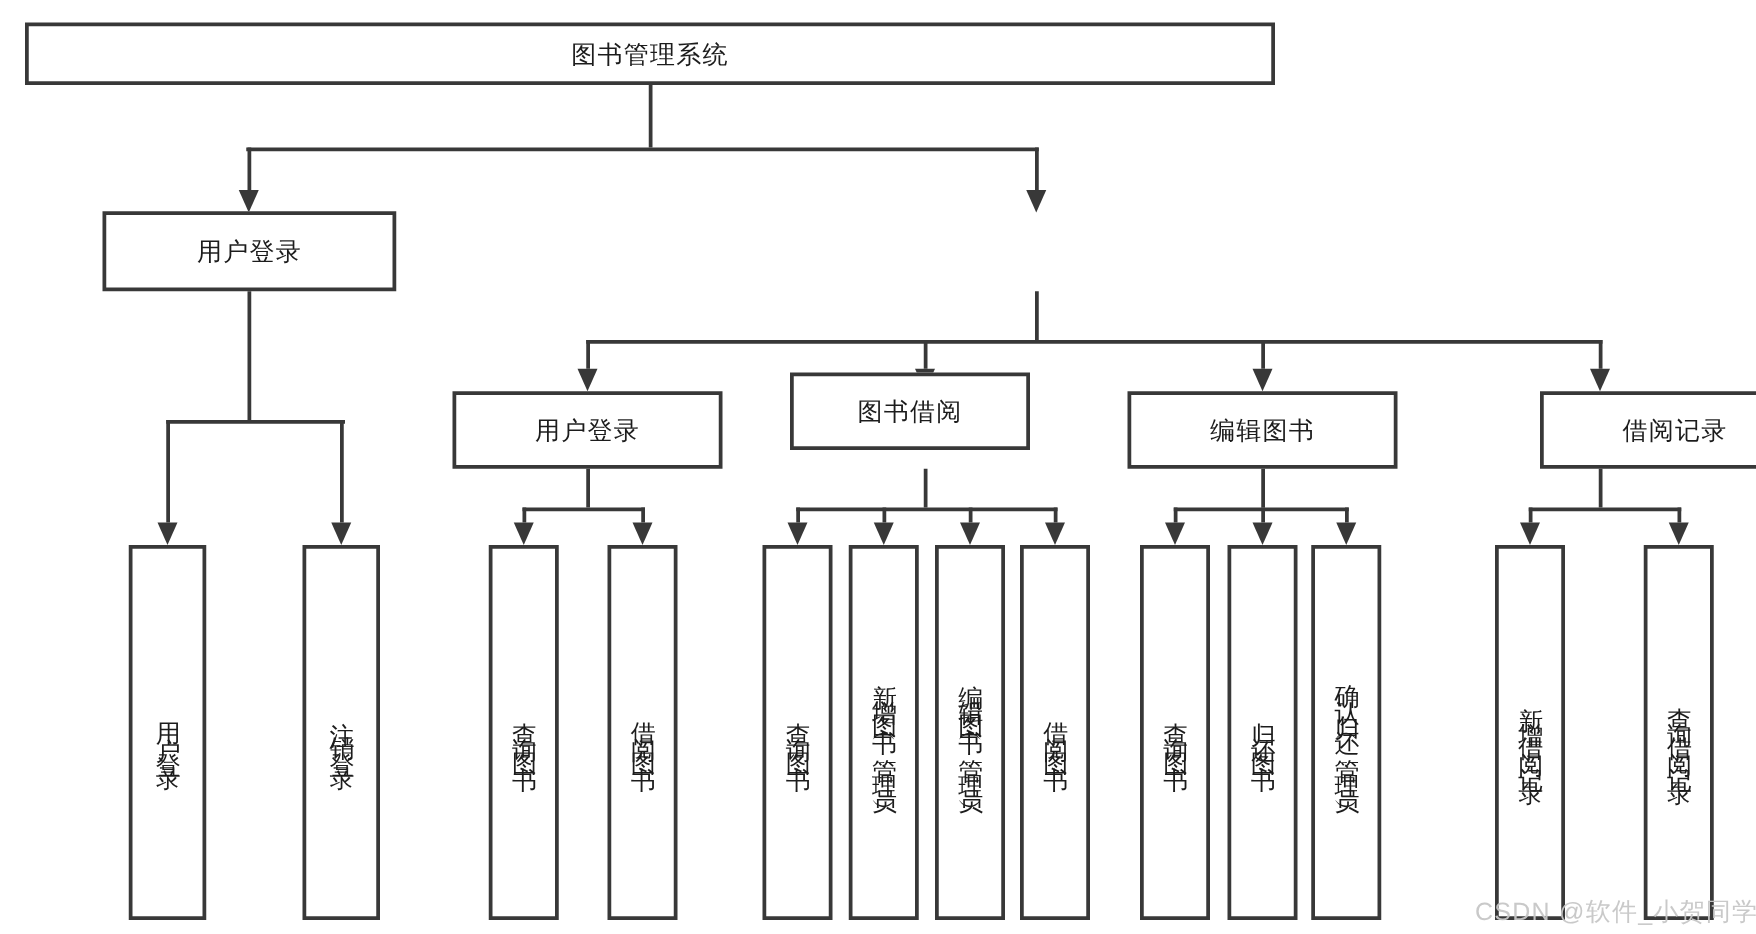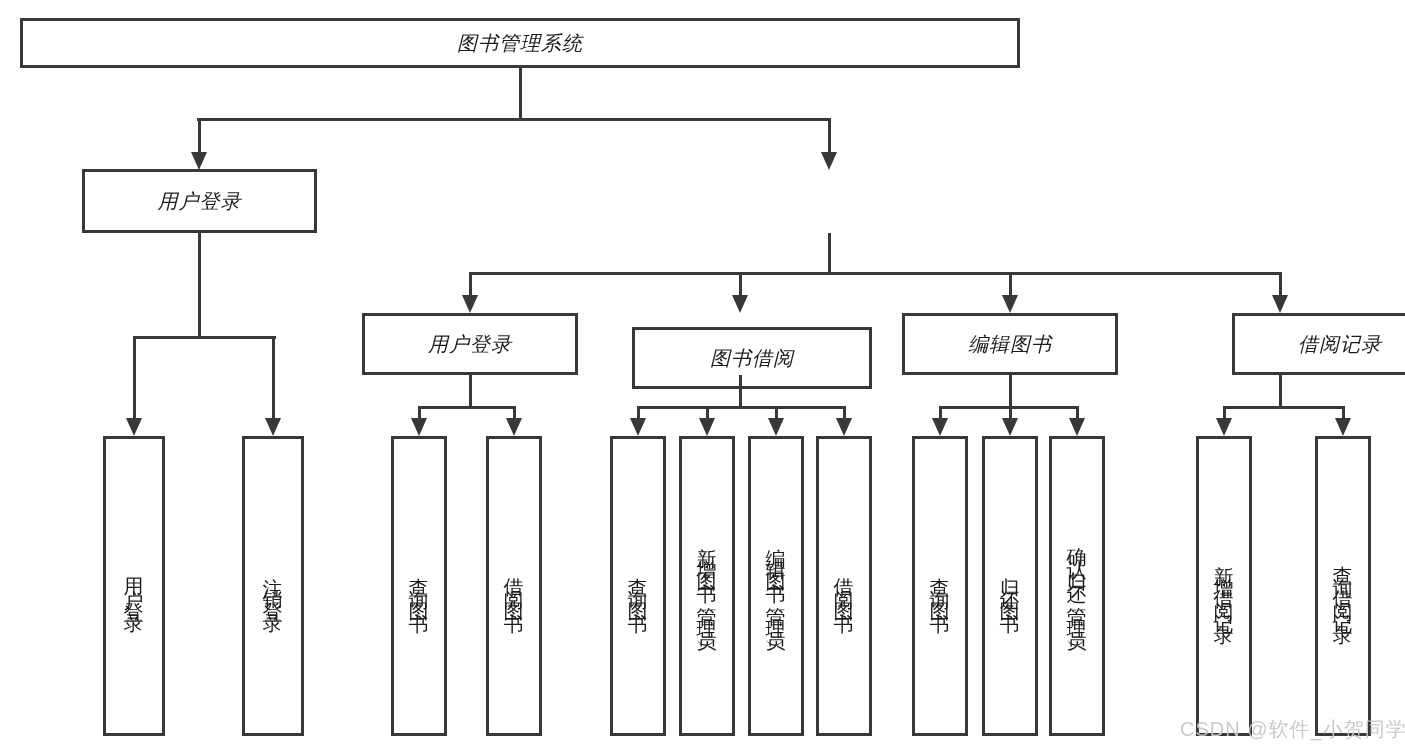--- a/index.html
+++ b/index.html
@@ -18,21 +18,21 @@
     position: absolute;
     box-sizing: border-box;
     border: 3px solid #383838;
     background: #ffffff;
     display: flex;
     align-items: center;
     justify-content: center;
     color: #1c1c1c;
     font-size: 20px;
   }
-  .node .hlabel { letter-spacing: 1px; white-space: nowrap; font-style: italic; }
+  .node .hlabel { letter-spacing: 1px; white-space: nowrap; }
   .node .vlabel {
     writing-mode: vertical-rl;
     text-orientation: mixed;
     letter-spacing: 12px;
     line-height: 1;
     white-space: nowrap;
   }
   .vl { position: absolute; width: 3px; background: #383838; }
   .hl { position: absolute; height: 3px; background: #383838; }
   .head {
@@ -85,21 +85,21 @@
   <div class="vl" style="left:739px; top:272px; height:23px;"></div>
   <div class="head" style="left:732px; top:295px;"></div>
   <div class="vl" style="left:1009px; top:272px; height:23px;"></div>
   <div class="head" style="left:1002px; top:295px;"></div>
   <div class="vl" style="left:1279px; top:272px; height:23px;"></div>
   <div class="head" style="left:1272px; top:295px;"></div>
 
   <div class="node" style="left:362px; top:313px; width:216px; height:62px;">
     <span class="hlabel">用户登录</span>
   </div>
-  <div class="node" style="left:632px; top:327px; width:240px; height:62px;">
+  <div class="node" style="left:632px; top:298px; width:192px; height:62px;">
     <span class="hlabel">图书借阅</span>
   </div>
   <div class="node" style="left:902px; top:313px; width:216px; height:62px;">
     <span class="hlabel">编辑图书</span>
   </div>
   <div class="node" style="left:1232px; top:313px; width:216px; height:62px;">
     <span class="hlabel">借阅记录</span>
   </div>
 
   <div class="vl" style="left:469px; top:375px; height:31px;"></div>

